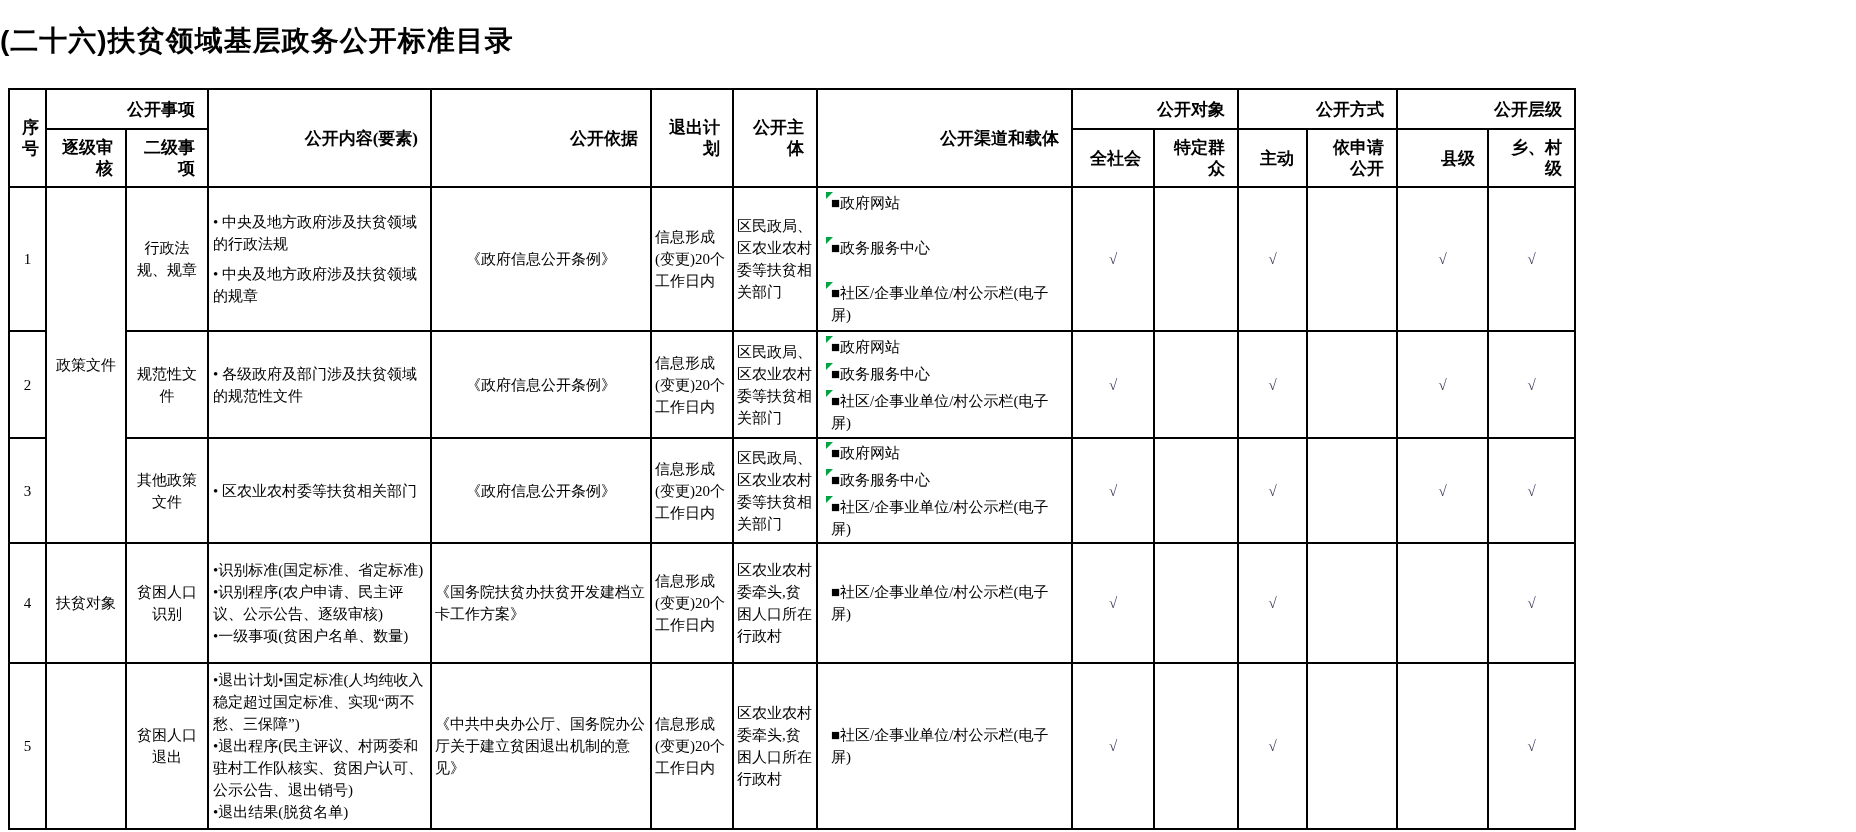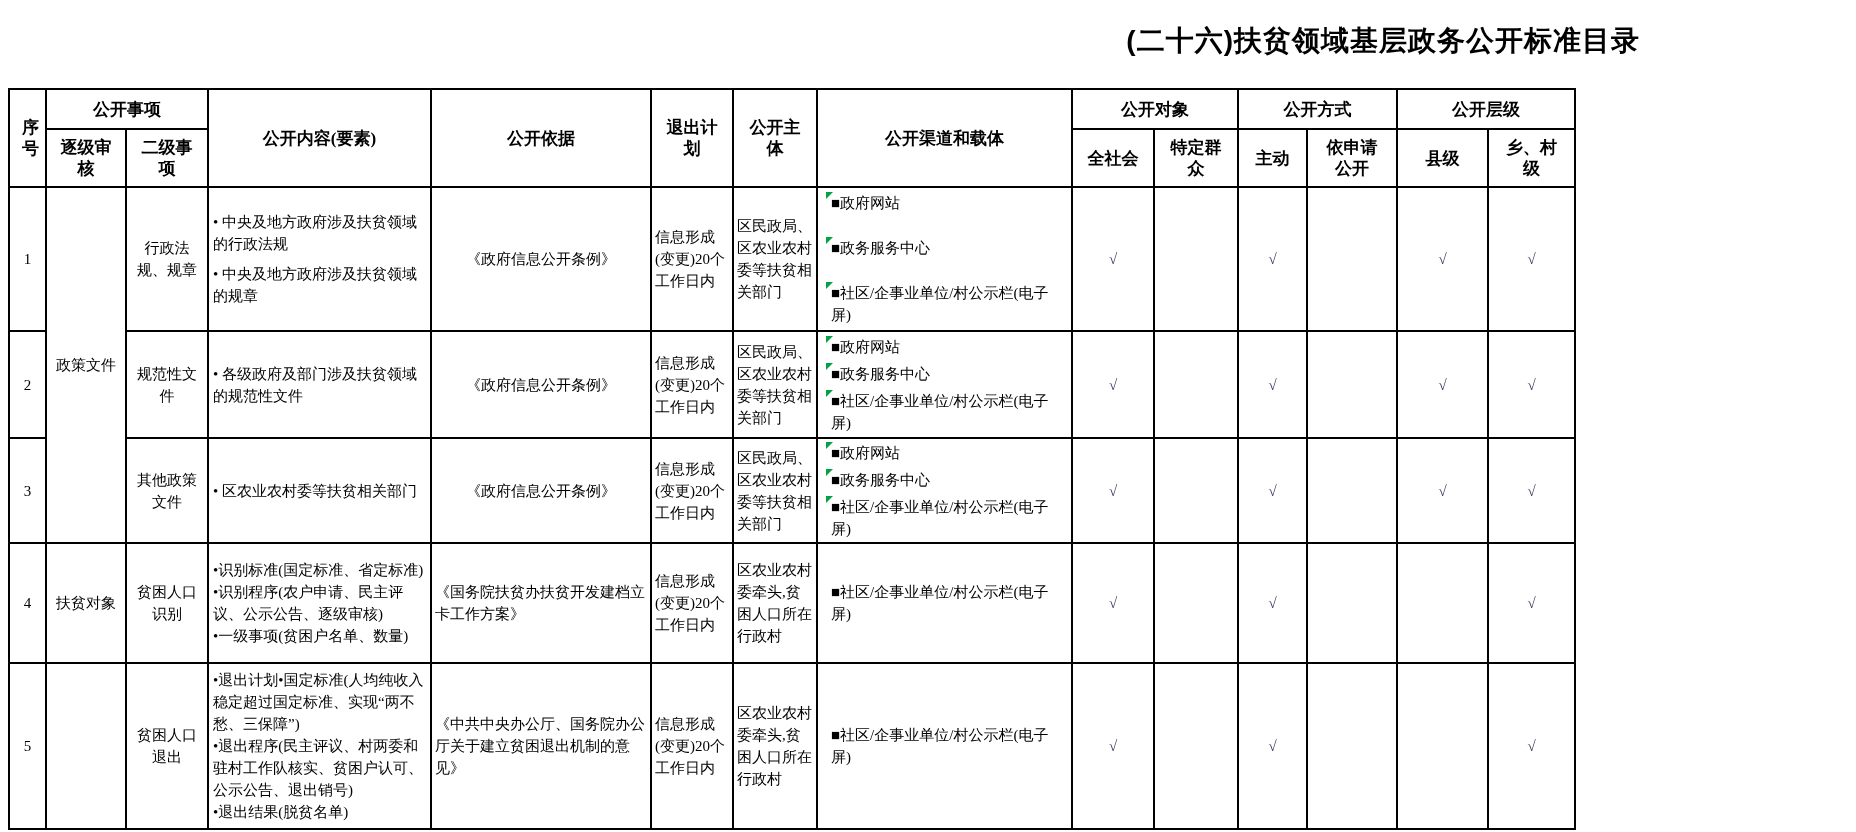--- a/index.html
+++ b/index.html
@@ -3,36 +3,36 @@
 <meta charset="utf-8">
 <style>
   html,body{margin:0;padding:0;}
   body{
     width:1856px;height:832px;background:#ffffff;color:#000;
     font-family:"Liberation Serif","DejaVu Serif",serif;
     position:relative;overflow:hidden;
   }
   .title{
     position:absolute;top:24px;left:0;width:1640px;
-    text-align:right;font-size:28px;font-weight:bold;line-height:34px;
+    text-align:left;font-size:28px;font-weight:bold;line-height:34px;
     font-family:"Liberation Sans","DejaVu Sans",sans-serif;
     letter-spacing:1px;
   }
   table.std{
     position:absolute;left:8px;top:88px;width:1566px;
     border-collapse:collapse;table-layout:fixed;
   }
   .std th,.std td{
     border:2px solid #000;overflow:hidden;
     vertical-align:middle;padding:1px 3px;
     word-break:break-all;
   }
   .std th{
     font-weight:bold;font-size:17px;line-height:21px;
-    text-align:center;padding:0 12px;
+    text-align:right;padding:0 12px;
   }
   .std td{font-size:15px;line-height:22px;}
   tr.h1{height:40px;}
   tr.h2{height:58px;}
   tr.r1{height:144px;}
   tr.r2{height:107px;}
   tr.r3{height:105px;}
   tr.r4{height:120px;}
   tr.r5{height:166px;}
   .c{text-align:center;}

